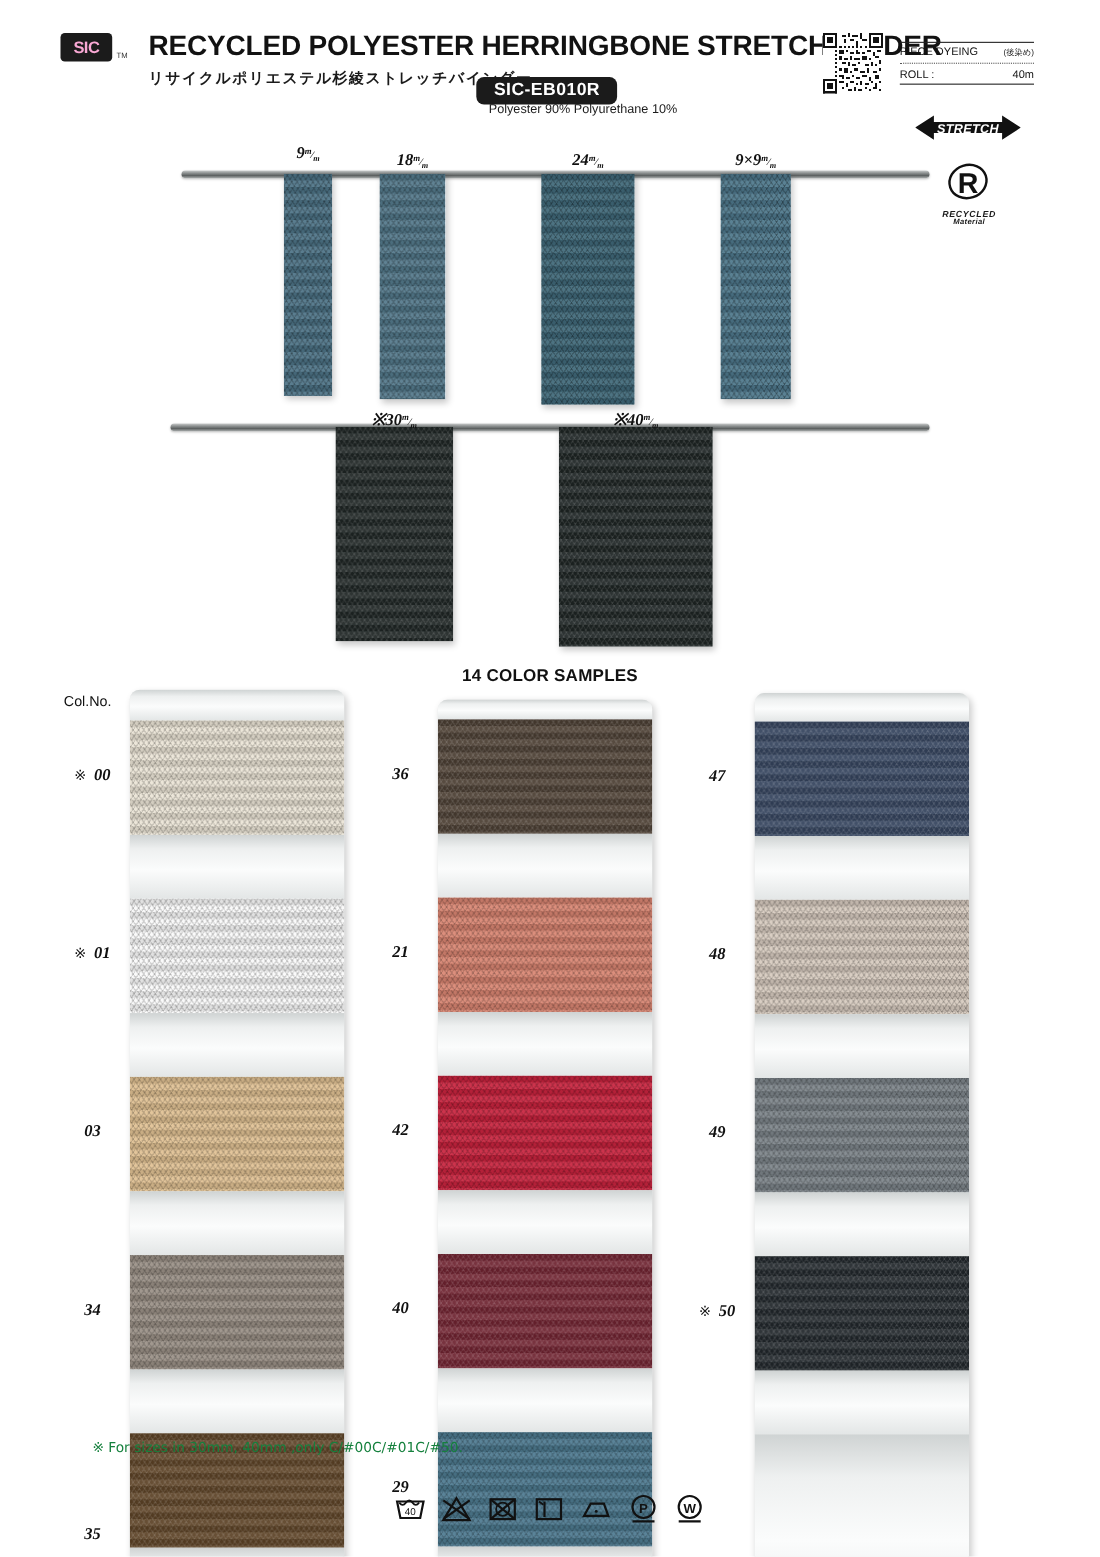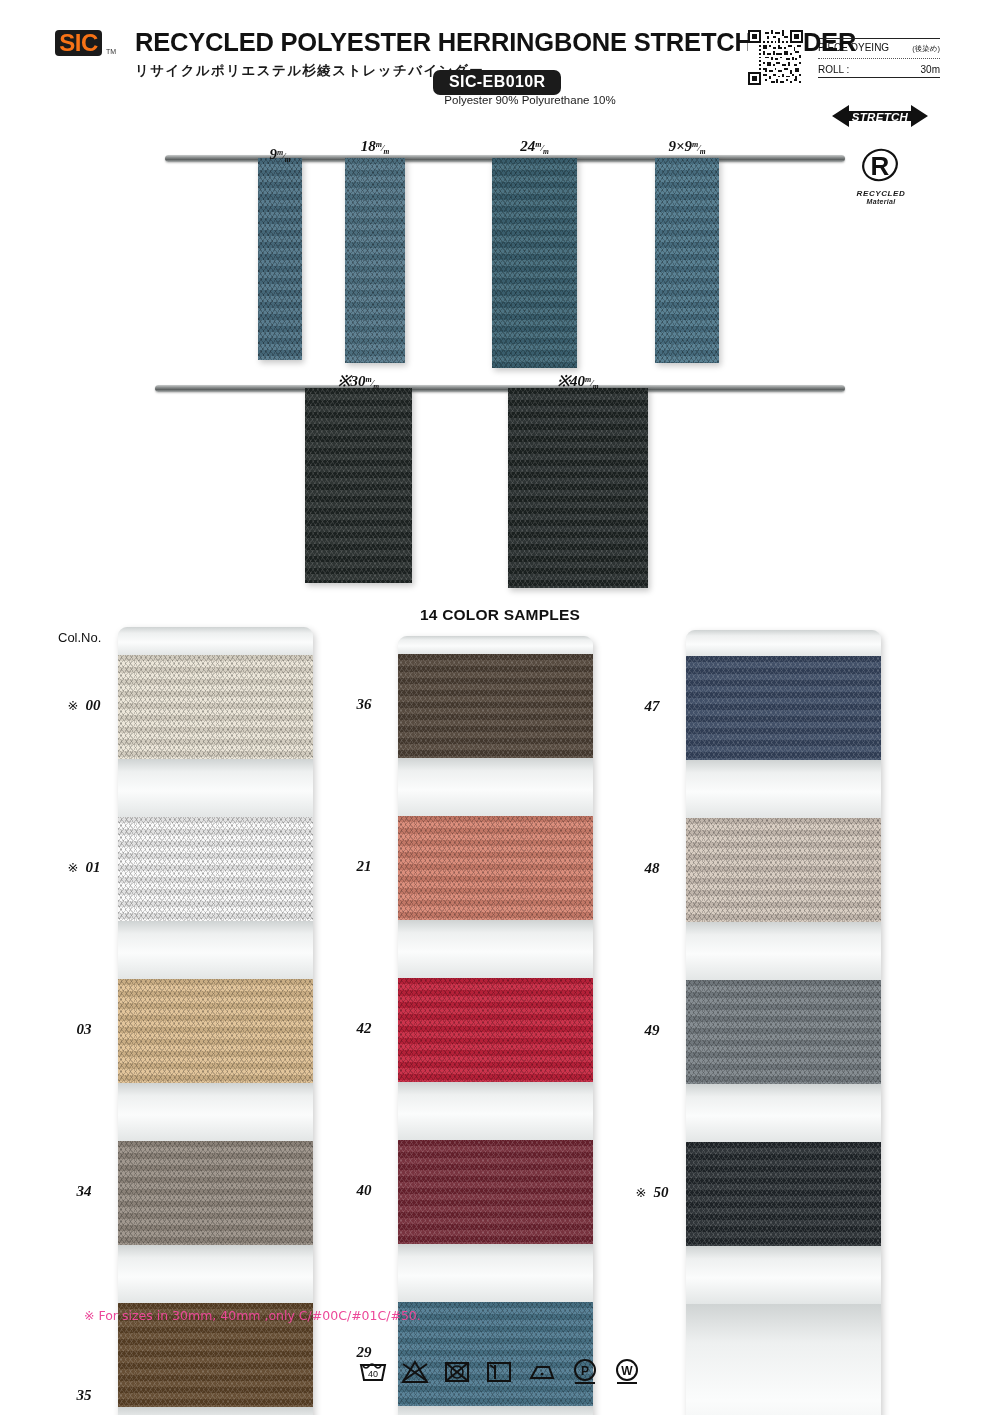--- a/index.html
+++ b/index.html
@@ -14,21 +14,21 @@
   .page{position:relative;width:1000px;height:1415px;}
 
   
   .header{position:absolute;left:0;top:0;width:1000px;height:118px;}
   .sic-logo{
     position:absolute;left:55px;top:30px;width:47px;height:26px;
     background:#1b1b1b;border-radius:4px;
     display:flex;align-items:center;justify-content:center;
   }
   .sic-logo span{
-    color:#f97316;font-weight:bold;font-size:24px;letter-spacing:-0.5px;
+    color:#f9a8d4;font-weight:bold;font-size:15px;letter-spacing:-0.5px;
     font-family:"Liberation Sans", sans-serif;line-height:1;
   }
   .sic-tm{position:absolute;left:106px;top:48px;font-size:7px;color:#333;}
 
   .title-main{
     position:absolute;left:135px;top:28px;
     font-size:25.5px;font-weight:bold;letter-spacing:-0.2px;
     color:#121212;white-space:nowrap;
     font-family:"Liberation Sans", sans-serif;
   }
@@ -107,21 +107,21 @@
   .collabel{
     position:absolute;font-family:"Liberation Serif",serif;
     font-style:italic;font-weight:bold;font-size:15px;color:#111;
     white-space:nowrap;text-align:center;
   }
   .collabel .ast{font-style:normal;font-weight:normal;font-size:13px;
     font-family:"DejaVu Sans",sans-serif;margin-right:7px;}
 
   
   .notes{position:absolute;left:84px;top:1306px;}
-  .notes div{font-size:12.5px;color:#ec4899;line-height:20px;white-space:nowrap;
+  .notes div{font-size:12.5px;color:#15803d;line-height:20px;white-space:nowrap;
     font-family:"DejaVu Sans",sans-serif;}
   .care{position:absolute;left:358px;top:1358px;display:flex;gap:12px;align-items:center;}
   .care svg{display:block;}
 </style>
 </head>
 <body>
 
 <div class="page">
 
   <div class="header">
@@ -246,21 +246,21 @@
 
     <div class="specbox">
       <div class="rule-top"></div>
       <div class="spec-row">
         <span class="spec-label">PIECE DYEING</span>
         <span class="small">(後染め)</span>
       </div>
       <div class="rule-dot"></div>
       <div class="spec-row">
         <span class="spec-label">ROLL :</span>
-        <span class="spec-label">30m</span>
+        <span class="spec-label">40m</span>
       </div>
       <div class="rule-bot"></div>
     </div>
 
     <div class="stretch">
       <svg width="96" height="24" viewBox="0 0 96 24">
         <path d="M0 12 L17 1 L17 7 L79 7 L79 1 L96 12 L79 23 L79 17 L17 17 L17 23 Z" fill="#111"></path>
         <text x="48" y="16.5" text-anchor="middle" fill="#fff" font-family="Liberation Sans, sans-serif" font-size="11.5" font-weight="bold" font-style="italic" letter-spacing="0.3">STRETCH</text>
       </svg>
     </div>
@@ -275,21 +275,21 @@
       <div class="rlbl1">RECYCLED</div>
       <div class="rlbl2">Material</div>
     </div>
   </div>
 
   <div class="rack" id="rack-host">
       <div class="rod" style="left: 165px; top: 155px; width: 680px;"></div>
       <div class="tape" style="left: 258px; top: 158px; width: 44px; height: 202px;">
         <div class="weave" style="background-color: rgb(77, 115, 134); background-image: repeating-linear-gradient(56deg, rgba(0, 0, 0, 0.22) 0px, rgba(0, 0, 0, 0.22) 1px, transparent 1px, transparent 4px), repeating-linear-gradient(-56deg, rgba(0, 0, 0, 0.22) 0px, rgba(0, 0, 0, 0.22) 1px, transparent 1px, transparent 4px), repeating-linear-gradient(rgba(0, 0, 0, 0.1) 0px, rgba(0, 0, 0, 0.1) 6px, rgba(255, 255, 255, 0.07) 6px, rgba(255, 255, 255, 0.07) 12px); background-size: 100% 12px, 100% 12px, 100% 12px; background-position: 0px 0px, 0px 6px, 0px 0px;"></div>
       </div>
-      <div class="sizelabel" style="left: 220px; top: 146px; width: 120px;"><span>9</span><span class="unit"><sup>m</sup>⁄<sub>m</sub></span></div>
+      <div class="sizelabel" style="left: 220px; top: 132px; width: 120px;"><span>9</span><span class="unit"><sup>m</sup>⁄<sub>m</sub></span></div>
       <div class="tape" style="left: 345px; top: 158px; width: 60px; height: 205px;">
         <div class="weave" style="background-color: rgb(84, 121, 139); background-image: repeating-linear-gradient(56deg, rgba(0, 0, 0, 0.22) 0px, rgba(0, 0, 0, 0.22) 1px, transparent 1px, transparent 4px), repeating-linear-gradient(-56deg, rgba(0, 0, 0, 0.22) 0px, rgba(0, 0, 0, 0.22) 1px, transparent 1px, transparent 4px), repeating-linear-gradient(rgba(0, 0, 0, 0.1) 0px, rgba(0, 0, 0, 0.1) 6px, rgba(255, 255, 255, 0.07) 6px, rgba(255, 255, 255, 0.07) 12px); background-size: 100% 12px, 100% 12px, 100% 12px; background-position: 0px 0px, 0px 6px, 0px 0px;"></div>
       </div>
       <div class="sizelabel" style="left: 315px; top: 138px; width: 120px;"><span>18</span><span class="unit"><sup>m</sup>⁄<sub>m</sub></span></div>
       <div class="tape" style="left: 492px; top: 158px; width: 85px; height: 210px;">
         <div class="weave" style="background-color: rgb(63, 104, 120); background-image: repeating-linear-gradient(56deg, rgba(0, 0, 0, 0.22) 0px, rgba(0, 0, 0, 0.22) 1px, transparent 1px, transparent 4px), repeating-linear-gradient(-56deg, rgba(0, 0, 0, 0.22) 0px, rgba(0, 0, 0, 0.22) 1px, transparent 1px, transparent 4px), repeating-linear-gradient(rgba(0, 0, 0, 0.1) 0px, rgba(0, 0, 0, 0.1) 6px, rgba(255, 255, 255, 0.07) 6px, rgba(255, 255, 255, 0.07) 12px); background-size: 100% 12px, 100% 12px, 100% 12px; background-position: 0px 0px, 0px 6px, 0px 0px;"></div>
       </div>
       <div class="sizelabel" style="left: 474.5px; top: 138px; width: 120px;"><span>24</span><span class="unit"><sup>m</sup>⁄<sub>m</sub></span></div>
       <div class="tape" style="left: 655px; top: 158px; width: 64px; height: 205px;">
         <div class="weave" style="background-color: rgb(78, 119, 139); background-image: repeating-linear-gradient(56deg, rgba(0, 0, 0, 0.22) 0px, rgba(0, 0, 0, 0.22) 1px, transparent 1px, transparent 4px), repeating-linear-gradient(-56deg, rgba(0, 0, 0, 0.22) 0px, rgba(0, 0, 0, 0.22) 1px, transparent 1px, transparent 4px), repeating-linear-gradient(rgba(0, 0, 0, 0.1) 0px, rgba(0, 0, 0, 0.1) 6px, rgba(255, 255, 255, 0.07) 6px, rgba(255, 255, 255, 0.07) 12px); background-size: 100% 12px, 100% 12px, 100% 12px; background-position: 0px 0px, 0px 6px, 0px 0px;"></div>

